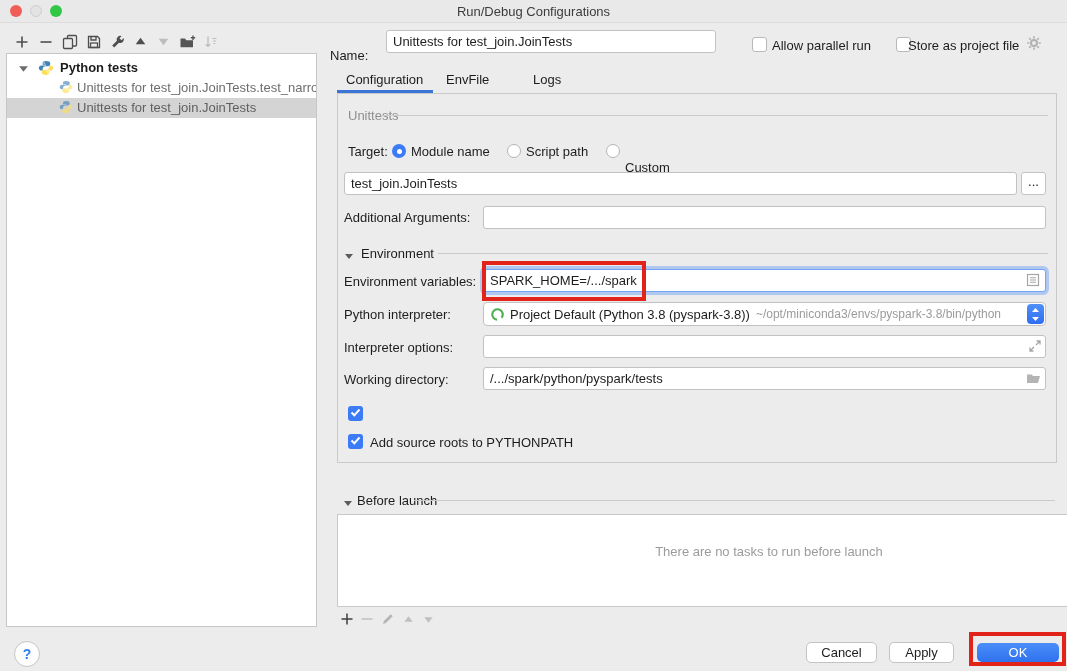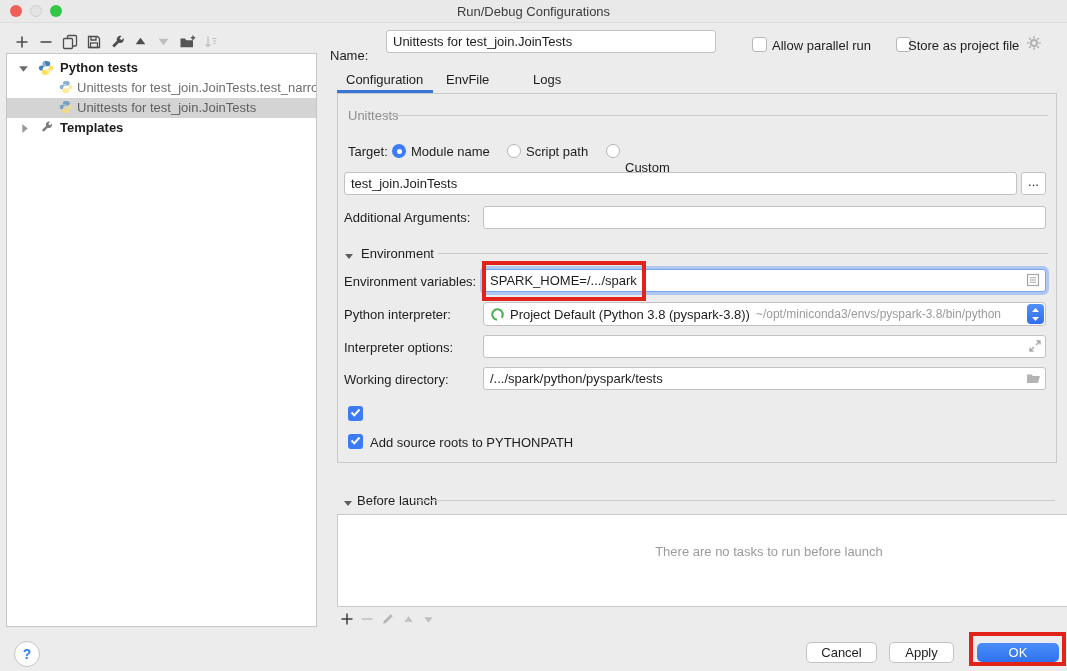--- a/index.html
+++ b/index.html
@@ -147,33 +147,20 @@
     </div>
     <div class="trow sel" style="top:44px;">
       <span class="ticon" style="left:52px;opacity:.65;">
         <svg width="14" height="14" viewBox="0 0 16 16">
             <path d="M7.9 1.1c-2.2 0-3.3.9-3.3 2.1v1.6h3.5v.6H3.4C2 5.4.8 6.5.8 8s1.2 2.6 2.6 2.6h1.3V8.9c0-1.5 1.2-2.7 2.7-2.7h2.8c1.1 0 2-.9 2-2V3.2c0-1.2-1.4-2.1-4.3-2.1z" fill="#4584b6"></path>
             <path d="M8.1 14.9c2.2 0 3.3-.9 3.3-2.1v-1.6H7.9v-.6h4.7c1.4 0 2.6-1.1 2.6-2.6S14 5.4 12.6 5.4h-1.3v1.7c0 1.5-1.2 2.7-2.7 2.7H5.8c-1.1 0-2 .9-2 2v1c0 1.2 1.4 2.1 4.3 2.1z" fill="#ffde57"></path>
           </svg>
       </span>
       <span class="tlabel" style="left:70px;color:#5f5f5f;">Unittests for test_join.JoinTests</span>
     </div>
-    <div class="trow" style="top:64px;">
-      <span class="twisty" style="left:12px;">
-        <svg width="11" height="11" viewBox="0 0 10 10">
-            <path d="M3 1l5 4-5 4z" fill="#9a9a9a"></path>
-          </svg>
-      </span>
-      <span class="ticon" style="left:33px;">
-        <svg width="14" height="14" viewBox="0 0 16 16">
-            <path d="M13.6 4.1a3.6 3.6 0 0 1-4.7 4.7L4.2 13.5l-2-2 4.7-4.7a3.6 3.6 0 0 1 4.7-4.7L9.5 4.2l2 2 2.1-2.1z" fill="#7b7b7b"></path>
-          </svg>
-      </span>
-      <span class="tlabel bold" style="left:53px;">Templates</span>
-    </div>
   </div>
 
   <div class="lbl" style="left:330px;top:36px;margin-top:12px;">Name:</div>
   <input class="field" style="left: 386px; top: 30px; width: 330px;" value="Unittests for test_join.JoinTests">
 
   <div class="cb off" style="left:752px;top:37px;"></div>
   <div class="lbl" style="left:772px;top:38px;">Allow parallel run</div>
   <div class="cb off" style="left:896px;top:37px;"></div>
   <div class="lbl" style="left:908px;top:38px;">Store as project file</div>
   <div class="abs" style="left:1026px;top:35px;">

